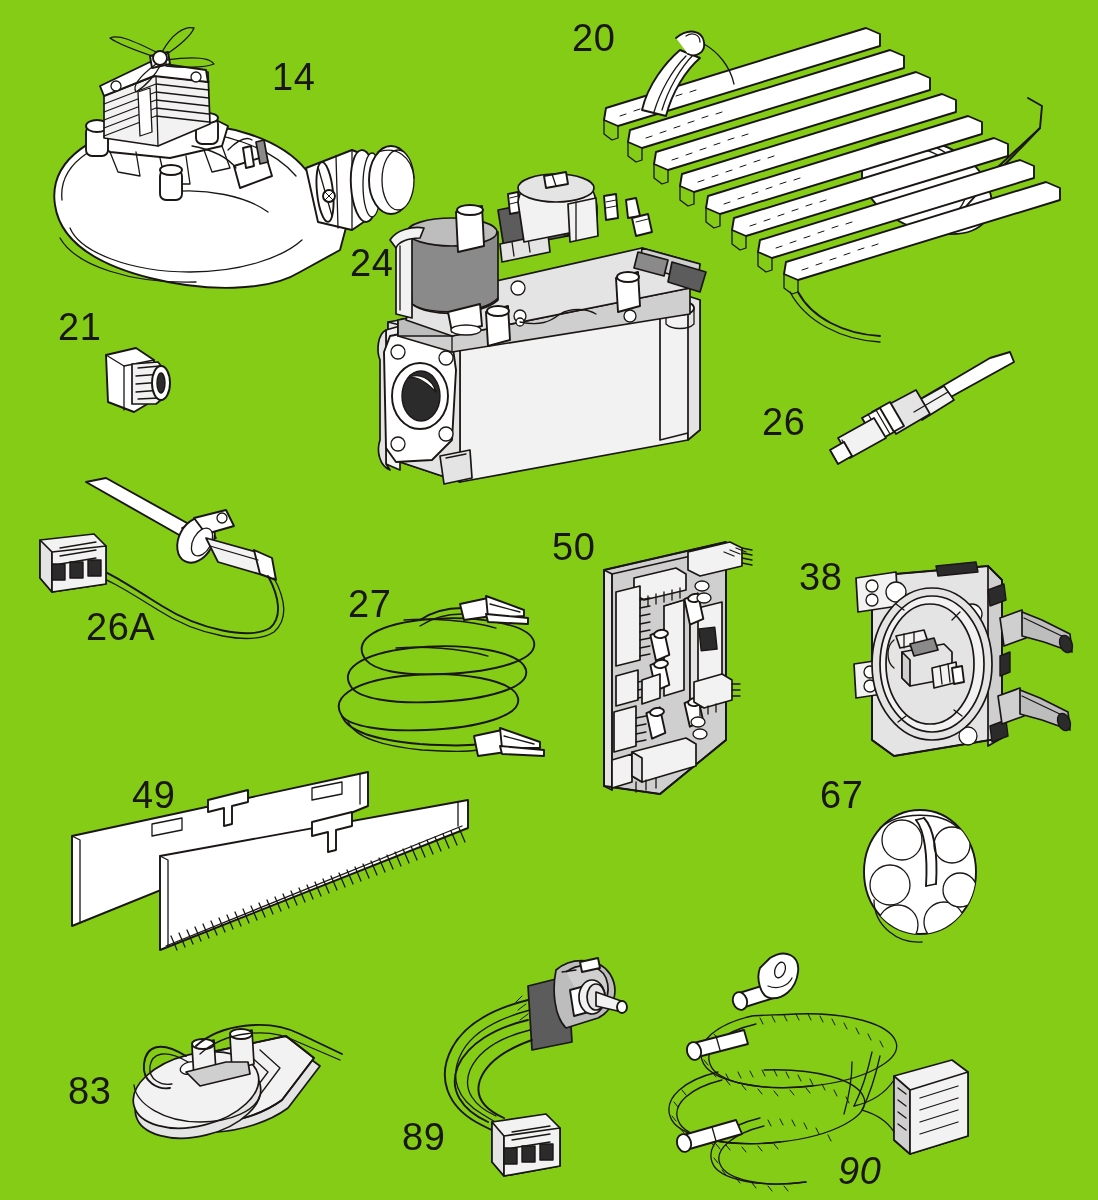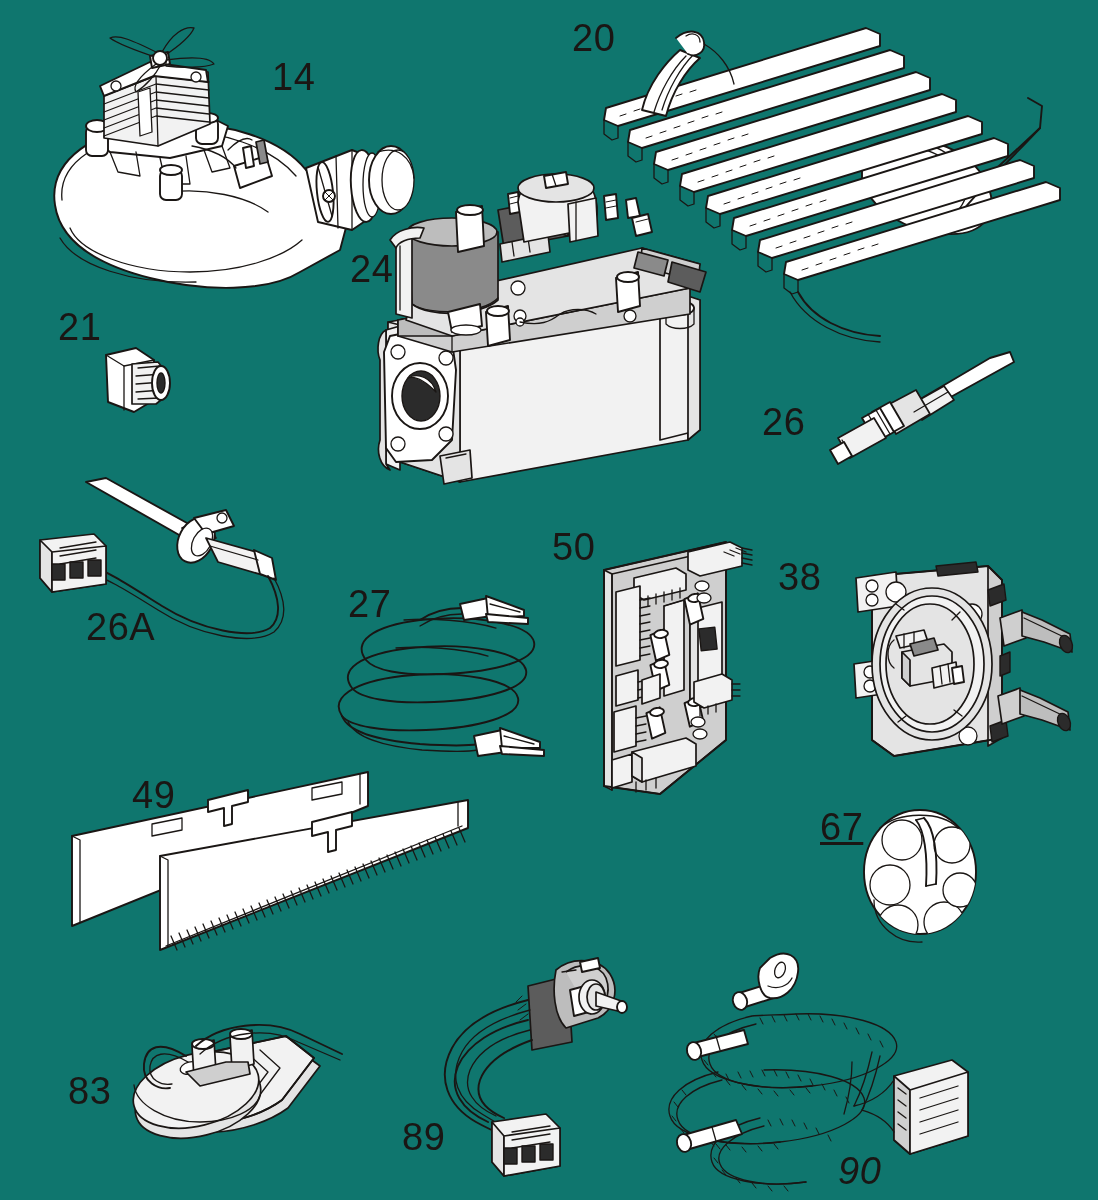--- a/index.html
+++ b/index.html
@@ -8,21 +8,21 @@
     padding: 0;
     background: #ffffff;
   }
   body {
     font-family: "Liberation Sans", sans-serif;
   }
   #sheet {
     position: relative;
     width: 1098px;
     height: 1200px;
-    background: #0f766e;
+    background: #84cc16;
     overflow: hidden;
   }
   #art {
     position: absolute;
     left: 0;
     top: 0;
     width: 1098px;
     height: 1200px;
   }
   .callout {
@@ -630,25 +630,25 @@
         <path d="M898 1088 L 906 1094 M898 1100 L 906 1106 M898 1112 L 906 1118 M898 1124 L 906 1130"></path>
       </g>
       <path class="lnt" d="M862 1110 C 876 1114, 888 1122, 894 1132"></path>
       <path class="lnt" d="M854 1106 C 872 1102, 886 1092, 894 1080"></path>
     </g>
   </svg>
 
   <div class="callout" style="left:272px; top:58px;">14</div>
   <div class="callout" style="left:572px; top:19px;">20</div>
   <div class="callout" style="left:58px; top:308px;">21</div>
-  <div class="callout" style="left:350px; top:250px;">24</div>
+  <div class="callout" style="left:350px; top:244px;">24</div>
   <div class="callout" style="left:762px; top:403px;">26</div>
   <div class="callout" style="left:86px; top:608px;">26A</div>
   <div class="callout" style="left:348px; top:585px;">27</div>
   <div class="callout" style="left:552px; top:528px;">50</div>
-  <div class="callout" style="left:778px; top:558px;">38</div>
+  <div class="callout" style="left:799px; top:558px;">38</div>
   <div class="callout" style="left:132px; top:770px;margin-top:6px;">49</div>
-  <div class="callout" style="left:820px; top:808px;text-decoration:underline;">67</div>
+  <div class="callout" style="left:820px; top:776px;">67</div>
   <div class="callout" style="left:68px; top:1072px;">83</div>
   <div class="callout" style="left:402px; top:1118px;">89</div>
   <div class="callout" style="left:838px; top:1152px;font-style:italic;">90</div>
 
 </div>
 
 </body></html>

